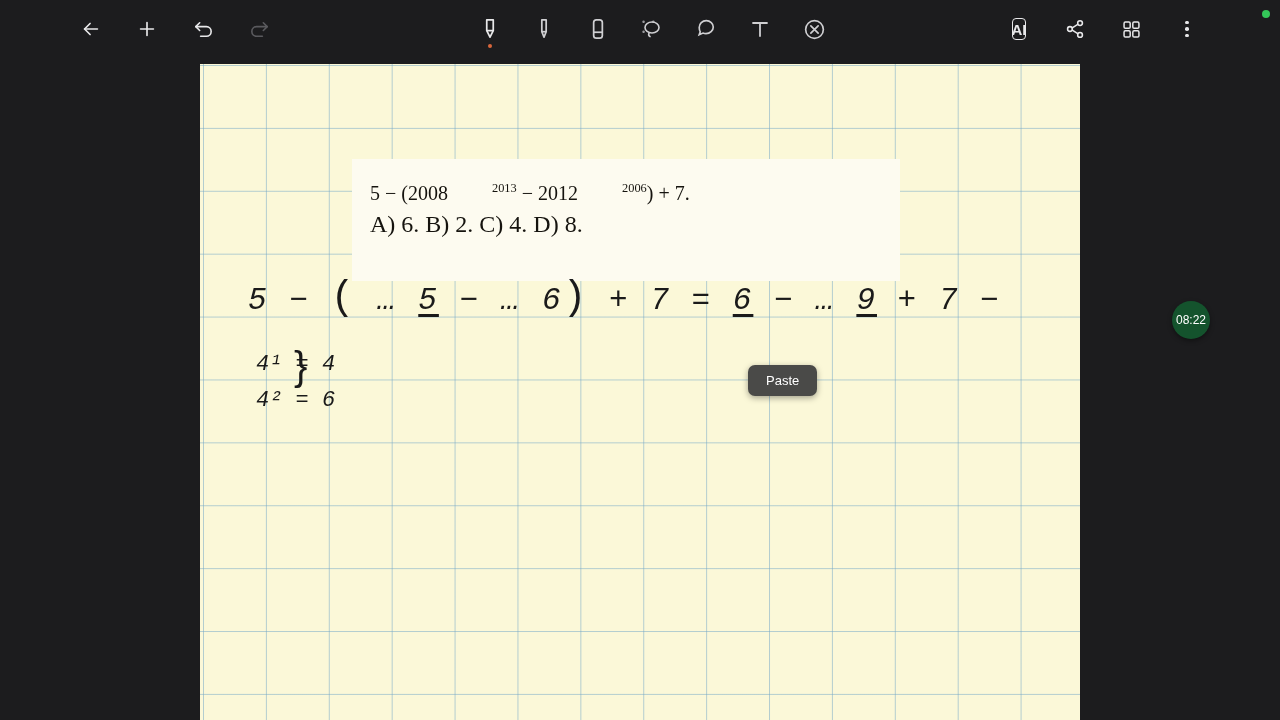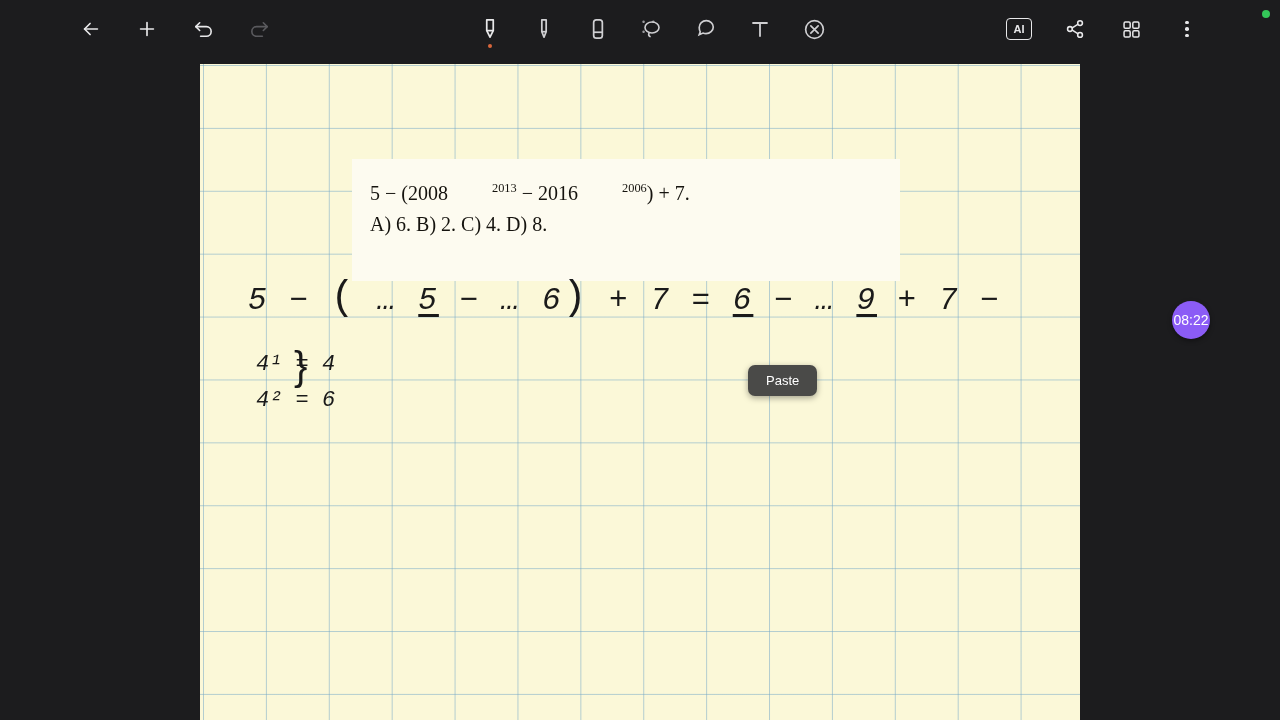--- a/index.html
+++ b/index.html
@@ -52,25 +52,25 @@
   .tool-btn.inactive { color: #cfcfd2; }
 
   .tool-dots {
     position: absolute; top: 8px; left: 50%;
     transform: translateX(-50%);
     letter-spacing: 2px; font-size: 9px; color: #9a9a9e;
   }
   .dots-wrap { position: relative; width: 40px; height: 40px; display:flex; align-items:center; justify-content:center; }
 
   .ai-badge {
-    width: 26px; height: 22px;
+    width: 14px; height: 22px;
     border: 1.6px solid #e8e8ea;
     border-radius: 4px;
     display: flex; align-items: center; justify-content: center;
-    font-size: 11px; font-weight: bold; color: #e8e8ea;
+    font-size: 15px; font-weight: bold; color: #e8e8ea;
     letter-spacing: 0px;
   }
 
   .kebab { display:flex; flex-direction: column; gap: 3px; align-items:center; }
   .kebab i { width: 3.5px; height: 3.5px; background:#e8e8ea; border-radius:50%; display:block; }
 
   .rec-dot {
     position: absolute; top: 10px; right: 10px;
     width: 8px; height: 8px; border-radius: 50%;
     background: #34c759;
@@ -103,21 +103,21 @@
     color: #15130e;
   }
   .problem .line {
     font-family: "Liberation Serif", serif;
     font-size: 21px;
     line-height: 31px;
     white-space: nowrap;
   }
   .problem .l1 { letter-spacing: 0.2px; }
   .problem .l2 { font-size: 20px; }
-  .problem .l3 { font-size: 20px; }
+  .problem .l3 { font-size: 24px; }
   sup { font-size: 0.62em; vertical-align: super; margin-left: 44px; }
 
   
   .hand {
     position: absolute;
     font-family: Liberation Mono, monospace;
     font-style: italic;
     color: #1a1a1a;
   }
   .hw-line1 {
@@ -151,24 +151,24 @@
     font-size: 13px;
     box-shadow: 0 2px 6px rgba(0,0,0,0.35);
     cursor: pointer;
   }
 
   
   .bubble {
     position: absolute; right: 70px; top: 243px;
     width: 38px; height: 38px;
     border-radius: 50%;
-    background: #8b5cf6;
+    background: #14532d;
     color: #fff;
     display: flex; align-items: center; justify-content: center;
-    font-size: 14px;
+    font-size: 12px;
     box-shadow: 0 2px 5px rgba(0,0,0,0.4);
     cursor: pointer;
   }
 </style>
 </head>
 <body>
 
 <div id="app">
 
   <div class="toolbar">
@@ -284,21 +284,21 @@
     </div>
 
     <span class="rec-dot"></span>
   </div>
 
   <div class="stage">
 
     <div class="page">
 
       <div class="problem">
-        <div class="line l2"><span>5 − (2008</span><sup>2013</sup><span> − 2016</span><sup>2006</sup><span>) + 7.</span></div>
+        <div class="line l2"><span>5 − (2008</span><sup>2013</sup><span> − 2012</span><sup>2006</sup><span>) + 7.</span></div>
         <div class="line l3">A) 6. B) 2. C) 4. D) 8.</div>
       </div>
 
       <div class="hand hw-line1">
         <span>5 −</span>
         <span class="hw-paren">(</span>
         <span>… </span><span class="u">5</span><span> − … </span><span>6</span><span class="hw-paren">)</span><span> + 7  =  </span><span class="u">6</span><span> − … </span><span class="u">9</span><span> + 7 −</span>
       </div>
 
       <div class="hand hw-block2">

